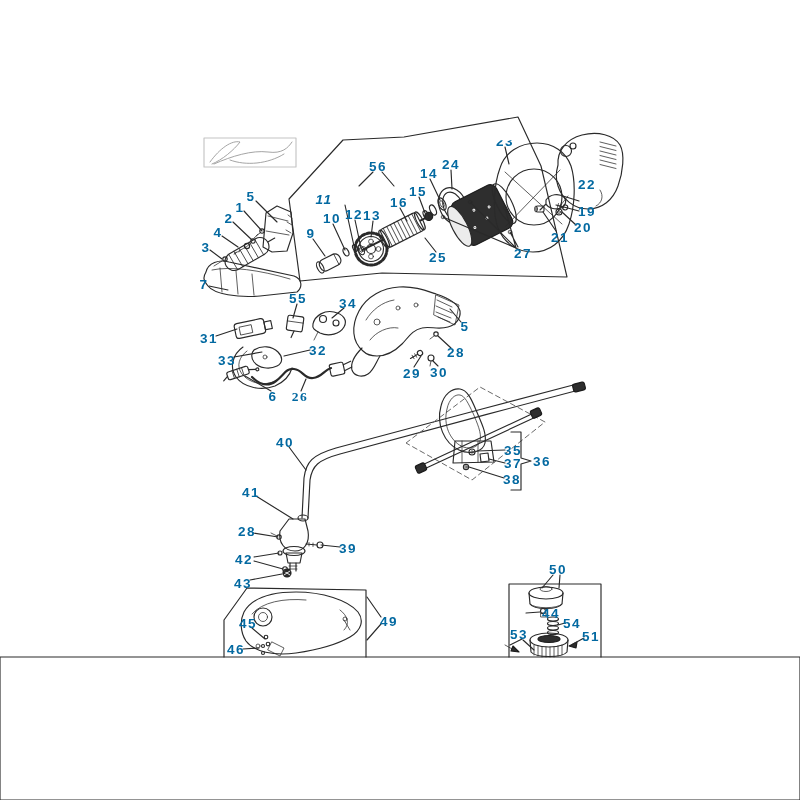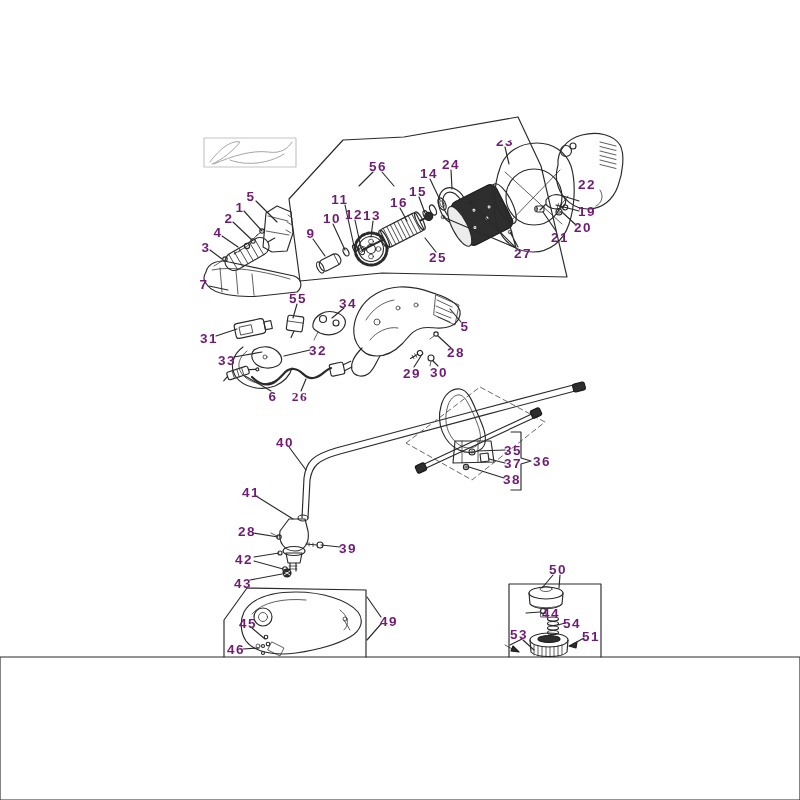--- a/index.html
+++ b/index.html
@@ -13,21 +13,21 @@
   #art .dk{fill:#2e2e2e;stroke:#1b1b1b;}
   #art .wt{fill:#fff;}
   #art .fc{fill:#ececec;}
   #art .dash{stroke-dasharray:5 3.5;stroke:#6a6a6a;stroke-width:1;}
   #art .teeth{stroke-width:3;stroke-dasharray:2.6 2.1;}
   #art .lgray{stroke:#9a9a9a;stroke-width:.9;}
   #art .boxg{stroke:#c4c4c4;}
   #art .wx{stroke:#fff;stroke-width:.9;}
   #labels{position:absolute;left:0;top:0;width:800px;height:800px;pointer-events:none;}
   .part-label{position:absolute;transform:translate(-50%,-50%);
-      font-weight:700;font-size:13.5px;letter-spacing:1.5px;color:#701a75;white-space:nowrap;}
+      font-weight:700;font-size:13.5px;letter-spacing:1.5px;color:#0369a1;white-space:nowrap;}
   .part-label.clipped{clip-path:inset(45% 0 0 0);}
 </style>
 </head>
 <body>
 
 <div class="stage">
 
 <svg id="art" width="800" height="800" viewBox="0 0 800 800">
 
   <g>
@@ -298,21 +298,21 @@
 <div id="labels">
       <span class="part-label" style="left: 240px; top: 207px;">1</span>
       <span class="part-label" style="left: 229px; top: 218px;">2</span>
       <span class="part-label" style="left: 206px; top: 247px;">3</span>
       <span class="part-label" style="left: 218px; top: 232px;">4</span>
       <span class="part-label" style="left: 251px; top: 196px;">5</span>
       <span class="part-label" style="left: 204px; top: 284px;">7</span>
       <span class="part-label" style="left: 378px; top: 166px;">56</span>
       <span class="part-label" style="left: 311px; top: 233px;">9</span>
       <span class="part-label" style="left: 332px; top: 218px;">10</span>
-      <span class="part-label" style="left: 340px; top: 199px;">11</span>
+      <span class="part-label" style="left: 324px; top: 199px; font-style: italic;">11</span>
       <span class="part-label" style="left: 354px; top: 214px;">12</span>
       <span class="part-label" style="left: 372px; top: 215px;">13</span>
       <span class="part-label" style="left: 399px; top: 202px;">16</span>
       <span class="part-label" style="left: 418px; top: 191px;">15</span>
       <span class="part-label" style="left: 429px; top: 173px;">14</span>
       <span class="part-label" style="left: 451px; top: 164px;">24</span>
       <span class="part-label" style="left: 438px; top: 257px;">25</span>
       <span class="part-label clipped" style="left: 505px; top: 141px;">23</span>
       <span class="part-label" style="left: 523px; top: 253px;">27</span>
       <span class="part-label" style="left: 587px; top: 184px;">22</span>

